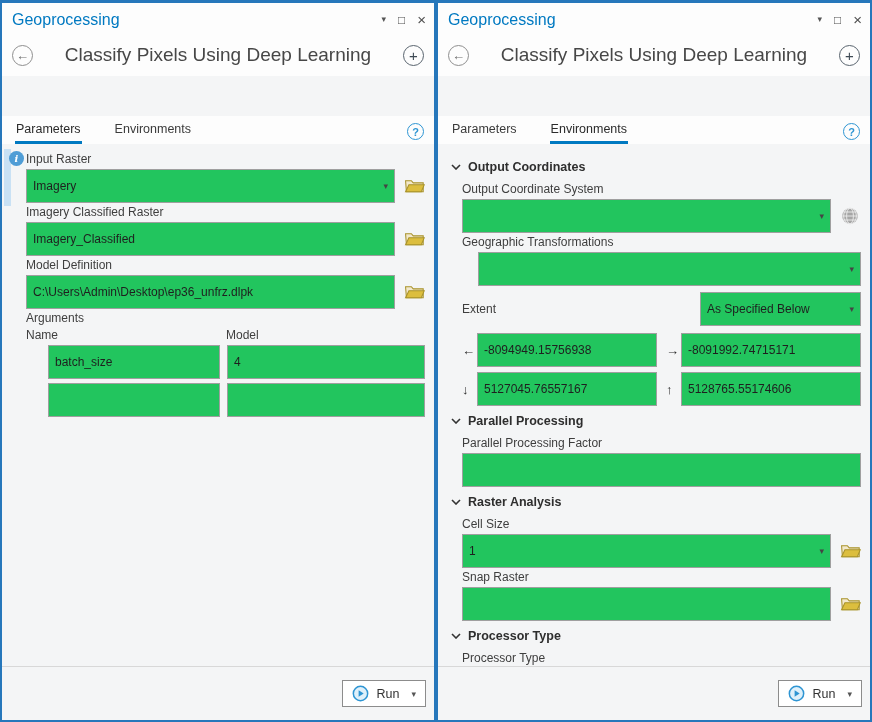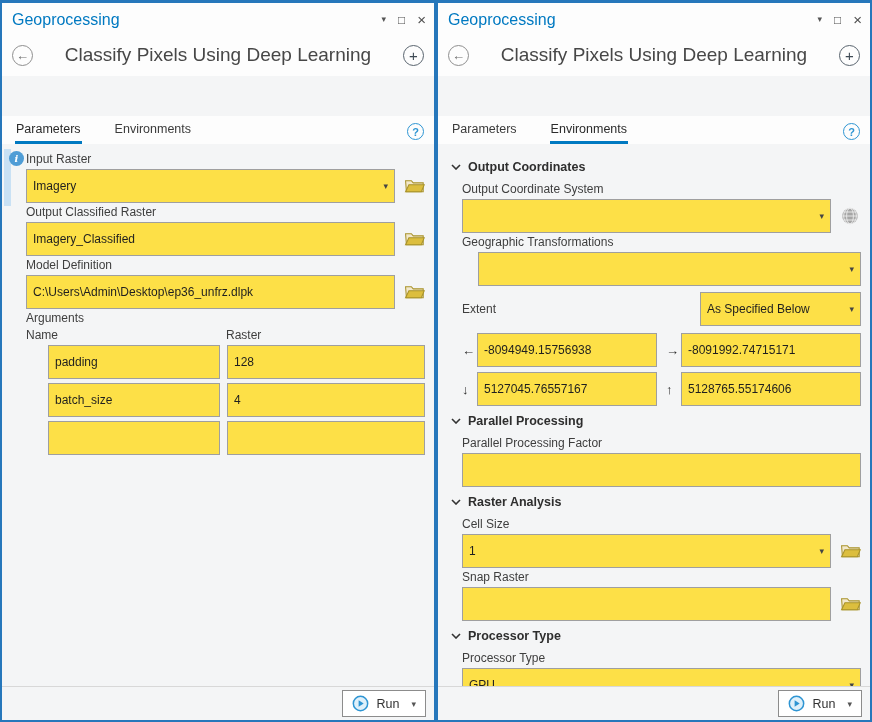--- a/index.html
+++ b/index.html
@@ -25,21 +25,21 @@
   .help-btn { margin-left:auto; margin-bottom:4px; width:17px; height:17px; border:1.6px solid #2e95d3; border-radius:50%; color:#2e95d3; font-size:11px; font-weight:bold; display:flex; align-items:center; justify-content:center; }
 
   .content { flex:1; position:relative; padding:8px 9px 0 24px; background:#f4f5f6; overflow:hidden; }
 
   .strip { position:absolute; left:2px; top:5px; width:7px; height:57px; background:#c9e1f4; }
   .info-ic { position:absolute; left:7px; top:7px; width:15px; height:15px; border-radius:50%; background:#4f9dd6; color:#fff; font-size:10px; font-weight:bold; font-style:italic; font-family:"DejaVu Serif",serif; display:flex; align-items:center; justify-content:center; }
 
   .fgroup { margin-bottom:2px; }
   .flabel { font-size:12px; color:#3e3e3e; margin-bottom:3px; }
   .frow { display:flex; align-items:center; }
-  .input { flex:1; min-width:0; height:21px; background:#fde047; border:1px solid #9f9f9f; display:flex; align-items:center; padding:16px 6px; font-size:12px; color:#1f1f1f; }
+  .input { flex:1; min-width:0; height:21px; background:#22c55e; border:1px solid #9f9f9f; display:flex; align-items:center; padding:16px 6px; font-size:12px; color:#1f1f1f; }
   .input .caret { margin-left:auto; padding-left:6px; font-size:9px; color:#444; }
   .input.right-align { justify-content:flex-end; }
   .sidebtn { flex:none; margin-left:8px; width:22px; height:17px; display:flex; align-items:center; justify-content:center; background:transparent; border:0; }
 
   .args-head { display:grid; grid-template-columns:200px 1fr; font-size:12px; color:#3e3e3e; margin:1px 0 3px 0; }
   .arg-row { display:flex; align-items:center; margin-bottom:4px; }
   .arg-row .name { margin-left:22px; flex:none; width:172px; }
   .arg-row .val { margin-left:7px; flex:1; }
 
   .section { margin-bottom:6px; }
@@ -49,21 +49,21 @@
   .ext-head { display:flex; align-items:center; margin-bottom:7px; }
   .ext-head .flabel { margin:0; flex:1; }
   .fixed-combo { flex:none; width:161px; }
   .ext-grid { display:grid; grid-template-columns:1fr 1fr; gap:5px 9px; }
   .ext-cell { display:flex; align-items:center; }
   .ext-arrow { flex:none; width:15px; font-size:13px; font-weight:bold; color:#2a2a2a; line-height:1; }
 
   .gpu-row { display:flex; align-items:center; margin-top:10px; }
   .gpu-row .flabel { margin:0; flex:1; }
 
-  .runbar { flex:none; height:34px; border-top:1px solid #d8d8d8; background:#f4f5f6; display:flex; align-items:center; justify-content:flex-end; padding:4px 8px; }
+  .runbar { flex:none; height:54px; border-top:1px solid #d8d8d8; background:#f4f5f6; display:flex; align-items:center; justify-content:flex-end; padding:4px 8px; }
   .run-btn { display:flex; align-items:center; height:27px; background:#fff; border:1px solid #8c8c8c; padding:0 9px; font-size:12.5px; color:#333; }
   .run-btn .rlabel { margin:0 6px 0 8px; }
   .run-caret { font-size:9px; color:#555; margin-left:6px; }
 
   .indent16 { margin-left:16px; }
   svg { display:block; }
 </style>
 </head>
 <body>
 
@@ -109,21 +109,21 @@
           <span class="sidebtn">
             <svg width="21" height="16" viewBox="0 0 20 15">
                 <path d="M1.5 2.5h5.5l1.8 2h9.5v8.5h-16z" fill="#f2e8cc" stroke="#a8922a"></path>
                 <path d="M1.5 13 L4.7 6.3 h14.6 L16.5 13z" fill="#dcbe3e" stroke="#a8922a"></path>
               </svg>
           </span>
         </div>
       </div>
 
       <div class="fgroup">
-        <div class="flabel">Output Classified Raster</div>
+        <div class="flabel">Imagery Classified Raster</div>
         <div class="frow">
           <div class="input">
             <span>Imagery_Classified</span>
           </div>
           <span class="sidebtn">
             <svg width="21" height="16" viewBox="0 0 20 15">
                 <path d="M1.5 2.5h5.5l1.8 2h9.5v8.5h-16z" fill="#f2e8cc" stroke="#a8922a"></path>
                 <path d="M1.5 13 L4.7 6.3 h14.6 L16.5 13z" fill="#dcbe3e" stroke="#a8922a"></path>
               </svg>
           </span>
@@ -142,29 +142,21 @@
                 <path d="M1.5 13 L4.7 6.3 h14.6 L16.5 13z" fill="#dcbe3e" stroke="#a8922a"></path>
               </svg>
           </span>
         </div>
       </div>
 
       <div class="fgroup">
         <div class="flabel">Arguments</div>
         <div class="args-head">
           <span>Name</span>
-          <span>Raster</span>
-        </div>
-        <div class="arg-row">
-          <div class="input name">
-              <span>padding</span>
-            </div>
-          <div class="input val">
-              <span>128</span>
-            </div>
+          <span>Model</span>
         </div>
         <div class="arg-row">
           <div class="input name">
               <span>batch_size</span>
             </div>
           <div class="input val">
               <span>4</span>
             </div>
         </div>
         <div class="arg-row">

